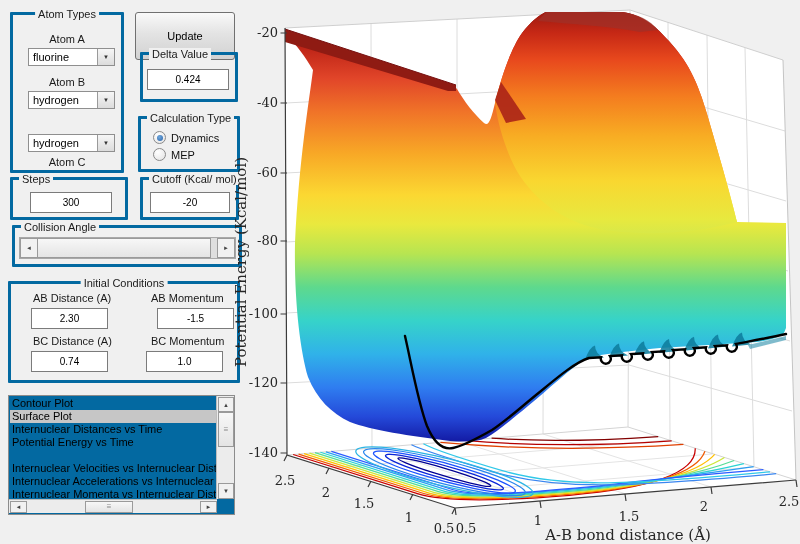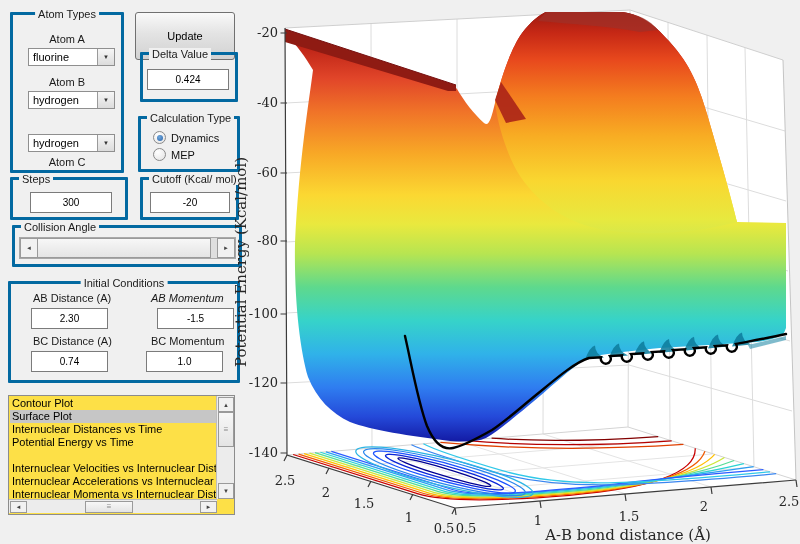--- a/index.html
+++ b/index.html
@@ -23,21 +23,21 @@
        display:flex;align-items:center;justify-content:center;color:#000;}
   .radio-row{position:absolute;left:12px;display:flex;align-items:center;gap:5px;}
   .radio{width:11px;height:11px;border-radius:50%;border:1px solid #8a8a8a;
          background:radial-gradient(circle at 35% 30%,#ffffff,#e2e2e2);position:relative;}
   .radio.sel::after{content:"";position:absolute;left:2.5px;top:2.5px;width:6px;height:6px;border-radius:50%;
          background:radial-gradient(circle at 40% 35%,#6fa8dd,#2d64a8);}
   .sbbtn{position:absolute;background:#f1f1f1;border:1px solid #9a9a9a;color:#444;
          display:flex;align-items:center;justify-content:center;font-size:6px;line-height:1;}
   .sthumb{position:absolute;background:linear-gradient(#f7f7f7,#e4e4e4);border:1px solid #9a9a9a;
           display:flex;align-items:center;justify-content:center;color:#8a8a8a;font-size:8px;line-height:1;}
-  .listbox{position:absolute;background:#fde047;border:1px solid #8c8c8c;}
+  .listbox{position:absolute;background:#0369a1;border:1px solid #8c8c8c;}
   .litem{position:absolute;left:1px;width:206px;height:13px;line-height:13px;padding-left:2px;
          white-space:nowrap;overflow:hidden;color:#000;}
   .litem.sel{background:#c6c6c6;}
   svg text{font-family:"DejaVu Serif",serif;fill:#262626;}
   .ticktext{font-size:13px;}
   .axlabel{font-size:15px;}
 </style>
 </head>
 <body>
 
@@ -94,21 +94,21 @@
   <div class="abs" style="left:4px;top:9px;width:215px;height:20px;background:#dedede;border:1px solid #a8a8a8;">
     <div class="sbbtn" style="left:0;top:0;width:16px;height:18px;">◄</div>
     <div class="sthumb" style="left:17px;top:0;width:172px;height:18px;"></div>
     <div class="sbbtn" style="right:0;top:0;width:16px;height:18px;">►</div>
   </div>
 </div>
 
 <div class="panel" style="left:8px;top:281px;width:226px;height:96px;">
   <span class="panel-title center">Initial Conditions</span>
   <div class="lbl" style="left:22px;top:8px;">AB Distance (A)</div>
-  <div class="lbl" style="left:140px;top:8px;font-style:italic;">AB Momentum</div>
+  <div class="lbl" style="left:140px;top:8px;">AB Momentum</div>
   <input class="tfield" style="left: 20px; top: 24px; width: 75px; height: 19px;" value="2.30">
   <input class="tfield" style="left: 146px; top: 24px; width: 75px; height: 19px;" value="-1.5">
   <div class="lbl" style="left:22px;top:51px;">BC Distance (A)</div>
   <div class="lbl" style="left:140px;top:51px;">BC Momentum</div>
   <input class="tfield" style="left: 20px; top: 67px; width: 75px; height: 19px;" value="0.74">
   <input class="tfield" style="left: 135px; top: 67px; width: 75px; height: 19px;" value="1.0">
 </div>
 
 <div class="listbox" style="left:8px;top:395px;width:225px;height:118px;">
   <div class="litem" style="top:1px;">Contour Plot</div>

